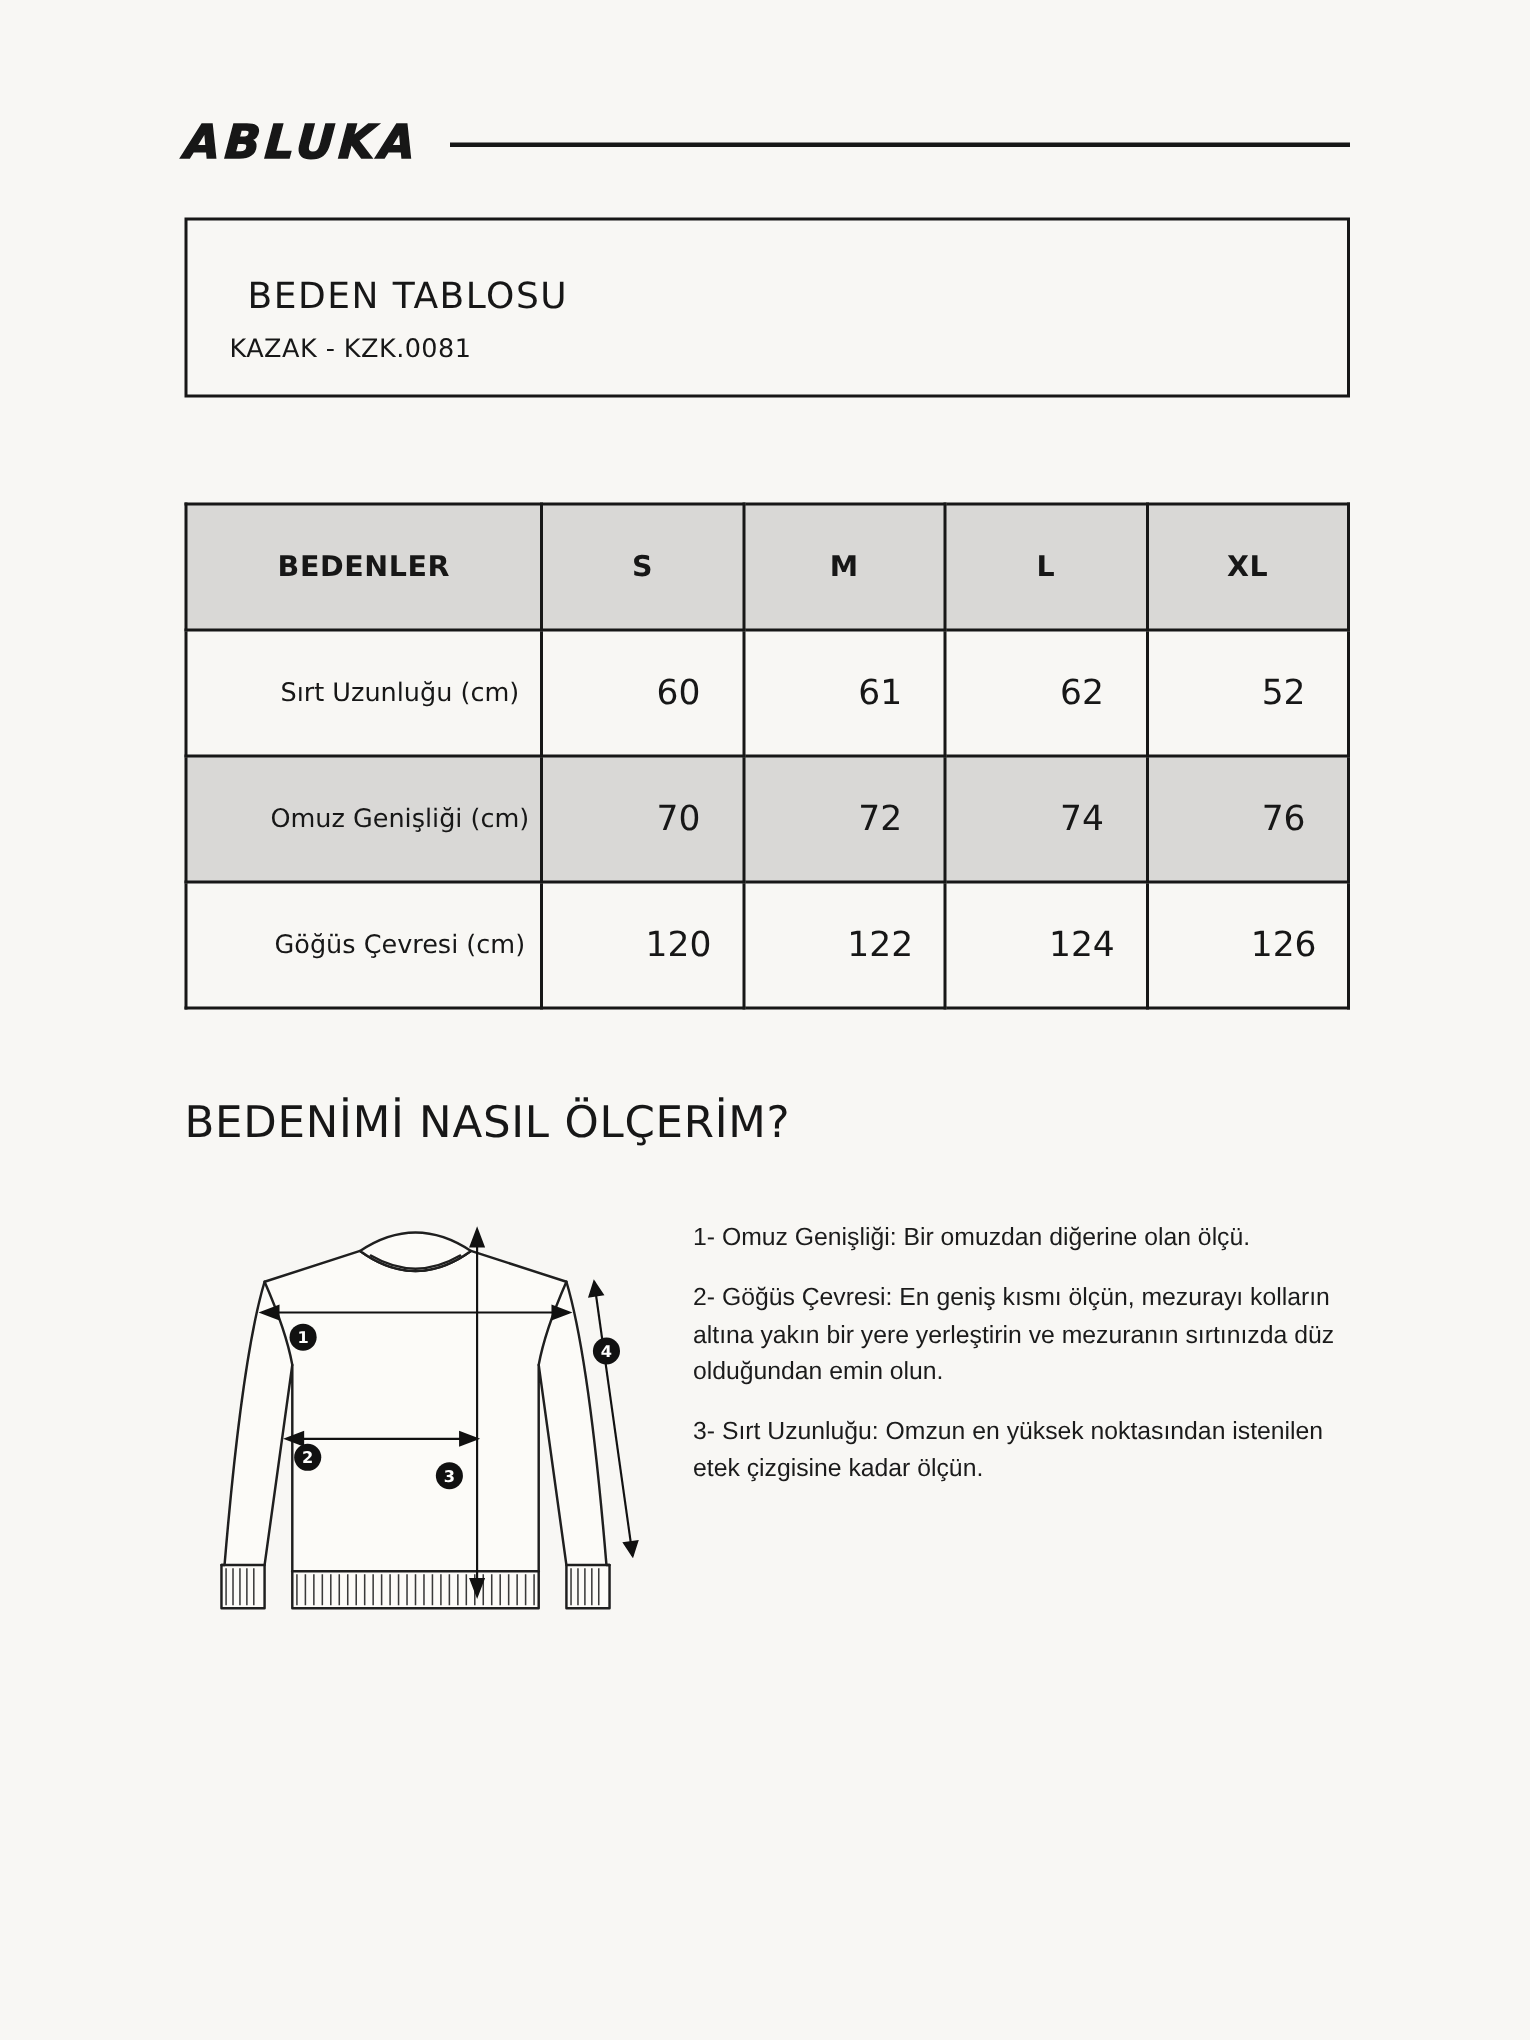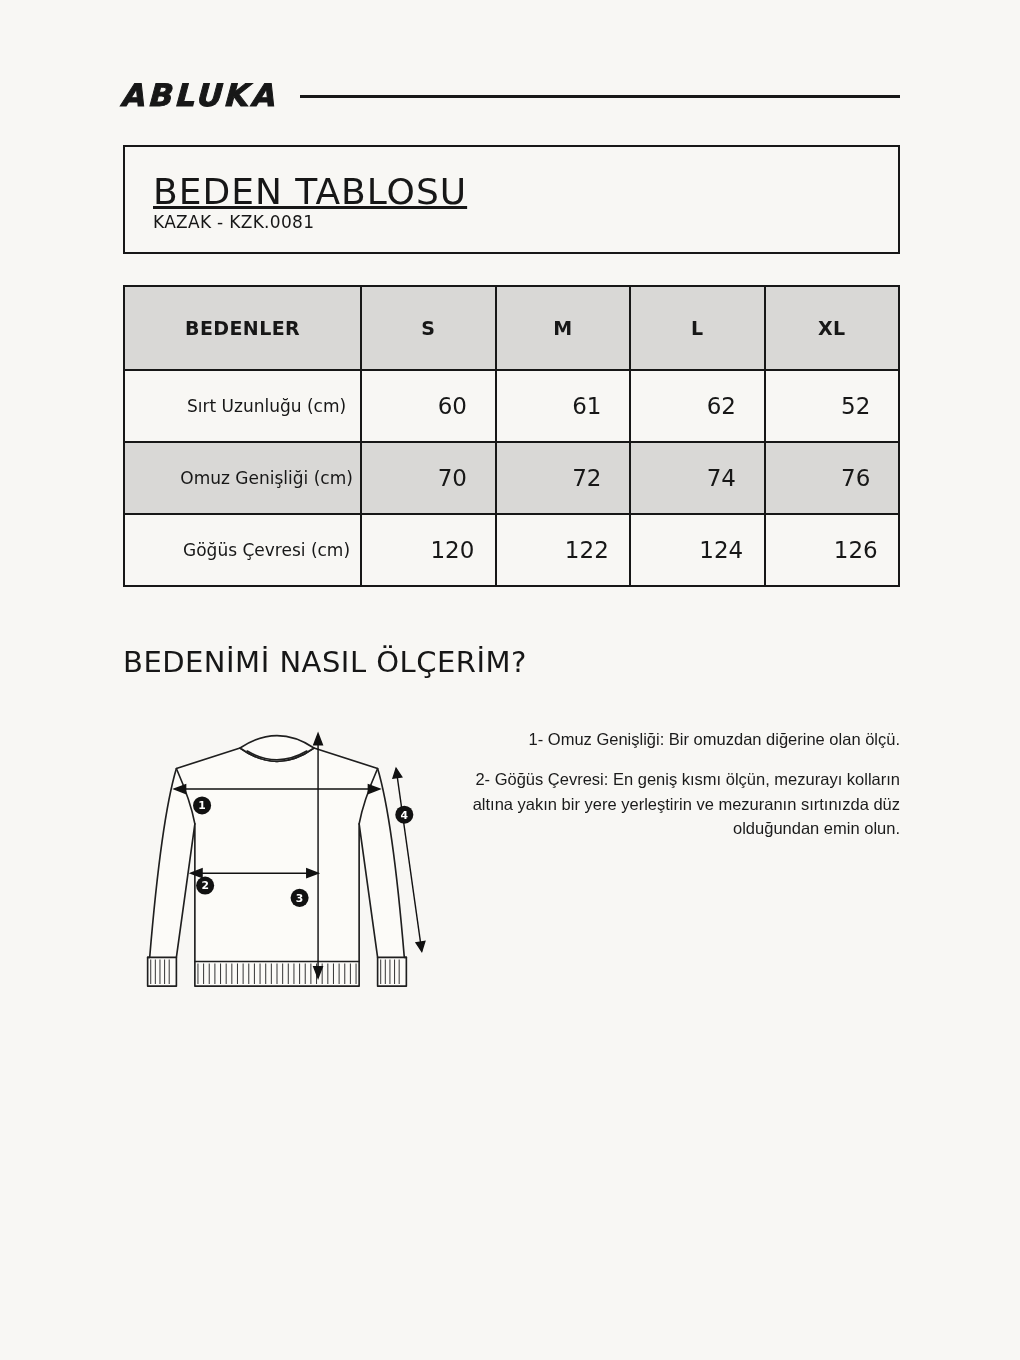--- a/index.html
+++ b/index.html
@@ -19,49 +19,49 @@
   .logo {
     font-size: 31px; font-weight: bold; font-style: italic;
     letter-spacing: 3px; line-height: 1; white-space: nowrap;
     -webkit-text-stroke: 1px currentColor;
     transform: skewX(-4deg);
   }
   .brand-rule { flex: 1; height: 3px; background: var(--ink, #171717); margin-left: 20px; margin-top: 2px; }
 
   
   .title-box { margin-top: 34px; border: 2px solid var(--ink, #171717); padding: 24px 28px 20px; }
-  .title-box h1 { margin: 0; font-size: 36px; font-weight: 400; letter-spacing: 1px; text-decoration: underline; }
+  .title-box h1 { margin: 12px; font-size: 24px; font-weight: 400; letter-spacing: 1px; }
   .title-box .subtitle { margin: 0 0 0; font-size: 17px; letter-spacing: 0.3px; }
 
   
-  table.size-table { width: 100%; margin-top: 31px; border-collapse: collapse; table-layout: fixed; }
+  table.size-table { width: 100%; margin-top: 70px; border-collapse: collapse; table-layout: fixed; }
   .col-label { width: 30.6%; }
   .size-table th, .size-table td {
     border: 2px solid var(--ink, #171717);
     text-align: center; vertical-align: middle;
     padding: 0;
   }
   .size-table thead th {
     height: 84px; font-size: 19px; font-weight: bold; letter-spacing: 0.4px;
     background: var(--shade, #d9d8d6);
   }
-  .size-table tbody td { height: 72px; padding-left: 48px; }
+  .size-table tbody td { height: 84px; padding-left: 48px; }
   .size-table tbody tr:nth-child(even) td { background: var(--shade, #d9d8d6); }
   .size-table td.c-label { font-size: 17px; }
   .size-table td.c-val { font-size: 23px; }
 
   
   .measure-title { margin: 58px 0 0; font-size: 29px; font-weight: normal; letter-spacing: 0.5px; }
   .measure-row { display: flex; margin-top: 32px; }
   .diagram { flex: 0 0 315px; }
   .diagram svg { width: 308px; height: auto; display: block; }
   .instructions {
     flex: 1; padding: 16px 0 0 24px;
     font-family: "Liberation Sans", sans-serif;
-    font-size: 16.5px; line-height: 1.5; color: #1b1b1b; text-align: right;
+    font-size: 16.5px; line-height: 1.5; color: #1b1b1b;
   }
   .instructions p { margin: 0 0 15px; }
 </style>
 </head>
 <body>
 
 <div class="page">
 
   <header class="brand-row">
     <span class="logo">ABLUKA</span>
@@ -217,16 +217,17 @@
             <circle cx="274" cy="101" r="8.8" fill="#111111"></circle>
             <text x="274" y="104.8" fill="#ffffff">4</text>
           </g>
         </g>
       </svg>
     </div>
 
     <div class="instructions">
       <p>1- Omuz Genişliği: Bir omuzdan diğerine olan ölçü.</p>
       <p>2- Göğüs Çevresi: En geniş kısmı ölçün, mezurayı kolların altına yakın bir yere yerleştirin ve mezuranın sırtınızda düz olduğundan emin olun.</p>
+      <p>3- Sırt Uzunluğu: Omzun en yüksek noktasından istenilen etek çizgisine kadar ölçün.</p>
     </div>
 
   </div>
 </div>
 
 </body></html>

